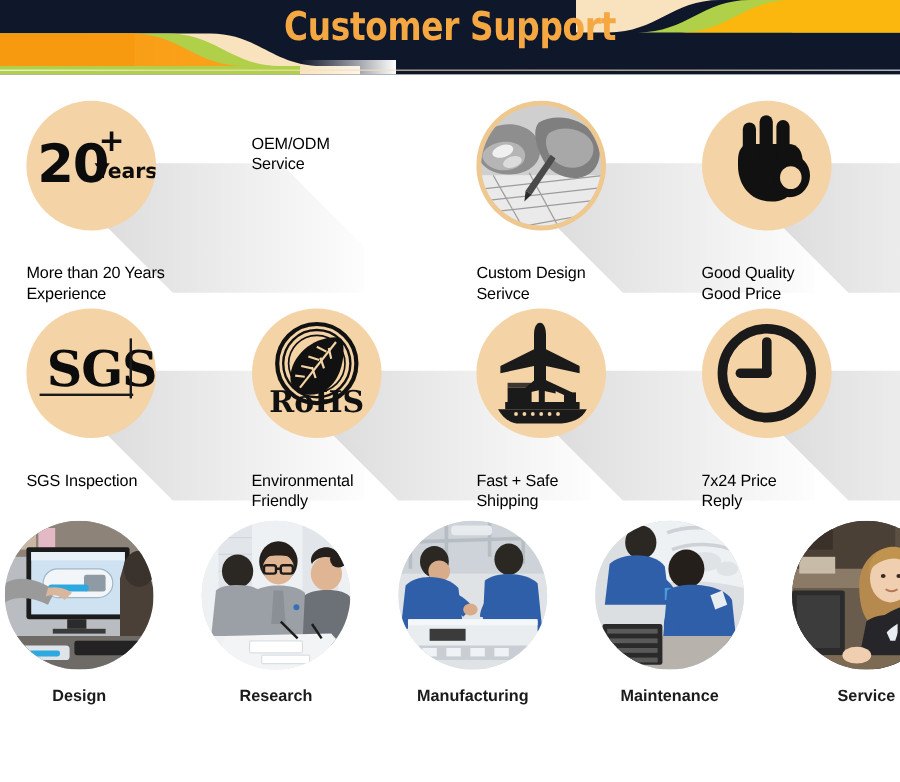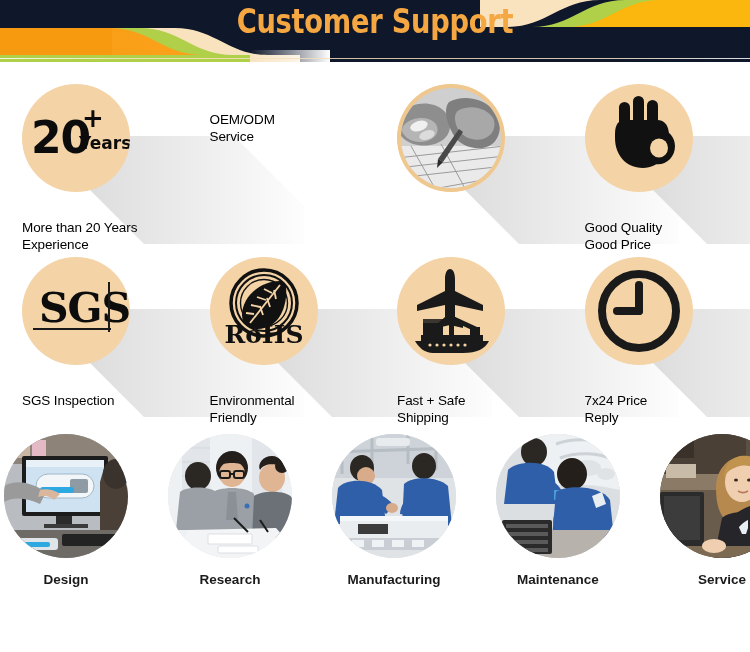--- a/index.html
+++ b/index.html
@@ -337,20 +337,22 @@
 
               <path d="M52,18 C66,10 88,14 98,28 C106,39 104,56 92,62 C80,68 62,62 56,50 C50,39 46,25 52,18 Z" fill="#7f7f7f"></path>
               <path d="M62,26 C74,20 90,24 96,34 C100,42 96,52 86,55 C75,58 64,52 60,43 C57,36 57,29 62,26 Z" fill="#a8a8a8"></path>
 
               <path d="M66,48 L46,78 L41,75 L62,45 Z" fill="#4a4a4a"></path>
               <path d="M46,78 L41,75 L40,84 Z" fill="#2b2b2b"></path>
             </g>
           </svg>
         </div>
       </div>
+      <div class="feature-label">Custom Design
+Serivce</div>
     </div>
 
     <div class="feature-cell">
       <div class="badge-wrap">
         <svg class="longshadow" viewBox="0 0 230 108">
           <path d="M0,0 L160,0 L230,70 L230,108 L70,108 L0,38 Z" fill="url(#ls1)"></path>
         </svg>
         <div class="circle">
           <svg width="108" height="108" viewBox="0 0 108 108">
             <g fill="#111111">

